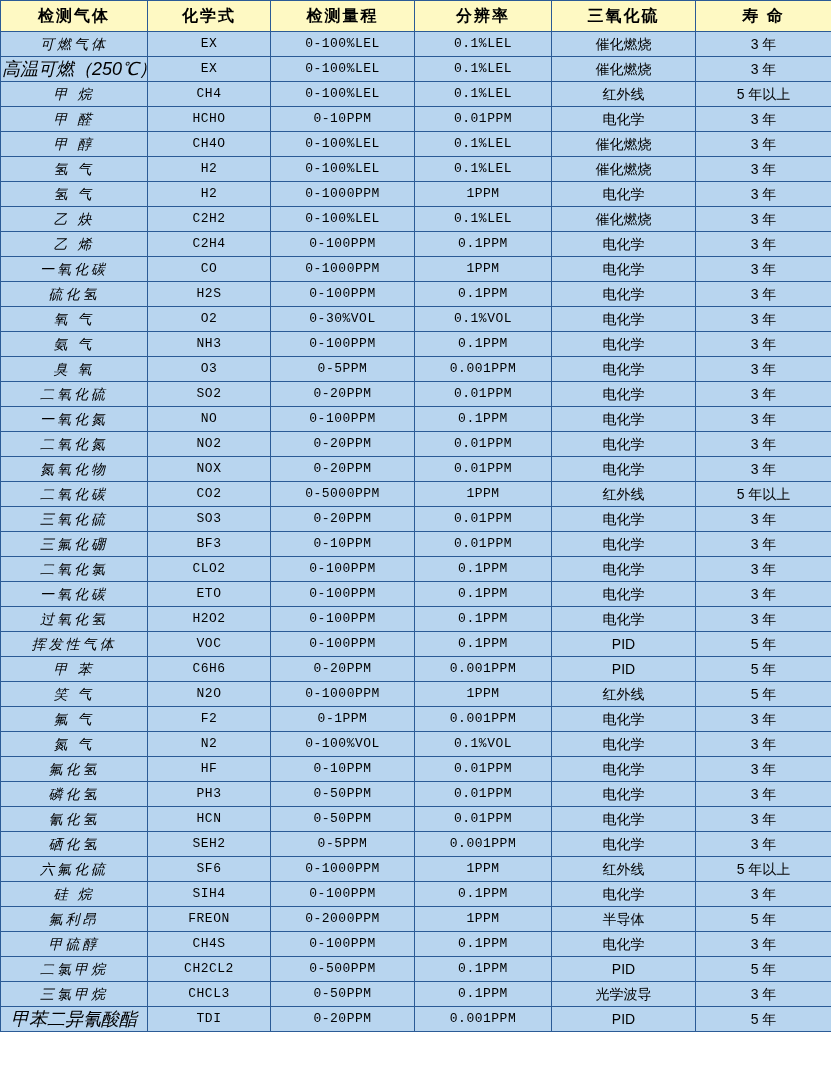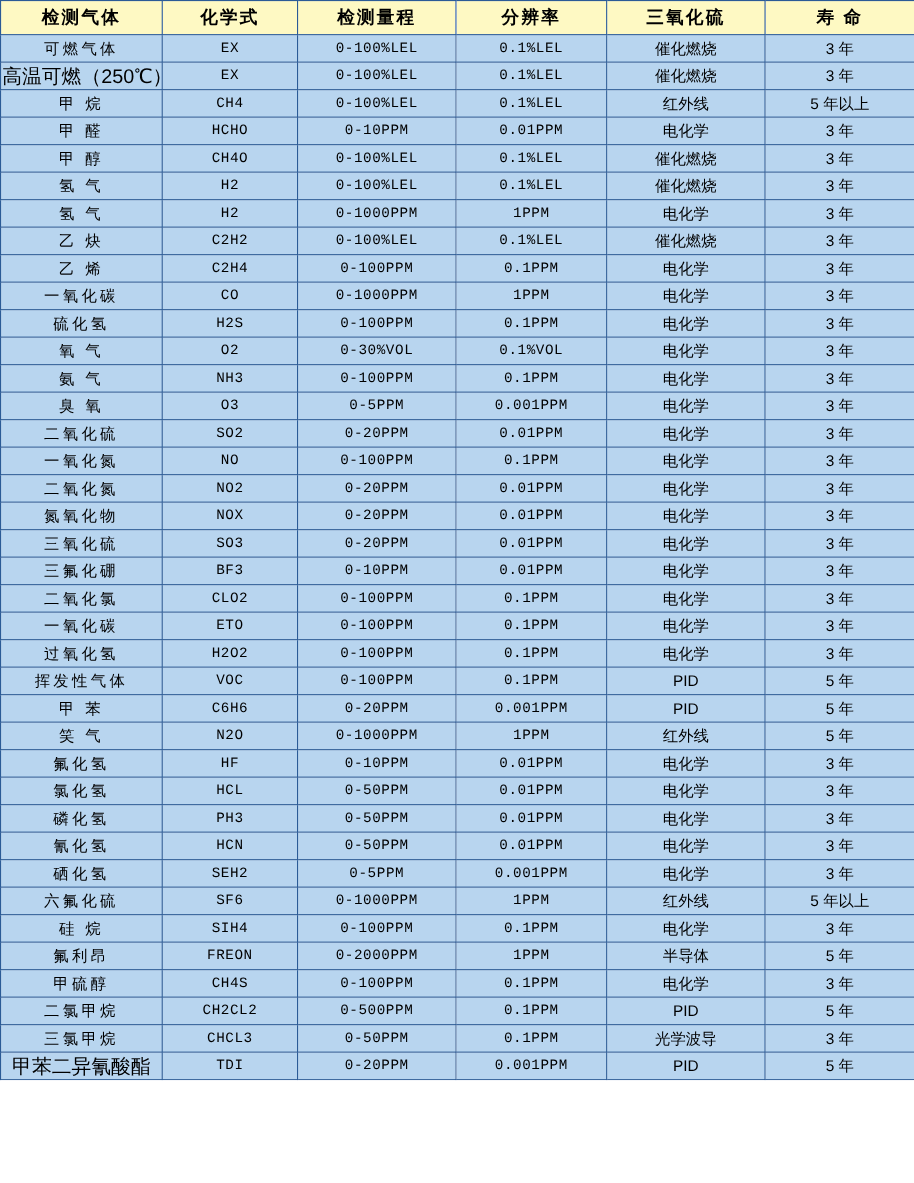--- a/index.html
+++ b/index.html
@@ -38,20 +38,21 @@
     letter-spacing: 2px;
   }
   #gas-table tbody td {
     background: #b8d5ef;
     height: 22px;
     font-size: 14px;
     line-height: 1.05;
   }
   #gas-table tbody td.name {
     letter-spacing: 3px;
+    font-style: italic;
   }
   #gas-table tbody td.name.long {
     letter-spacing: 0px;
     font-size: 18px;
   }
   #gas-table tbody td.mono {
     font-family: "Liberation Mono", monospace;
     font-size: 13px;
     letter-spacing: 0.5px;
   }
@@ -217,20 +218,28 @@
       </tr>
       <tr>
         <td class="name">氮氧化物</td>
         <td class="mono">NOX</td>
         <td class="mono">0-20PPM</td>
         <td class="mono">0.01PPM</td>
         <td>电化学</td>
         <td>3 年</td>
       </tr>
       <tr>
+        <td class="name">二氧化碳</td>
+        <td class="mono">CO2</td>
+        <td class="mono">0-5000PPM</td>
+        <td class="mono">1PPM</td>
+        <td>红外线</td>
+        <td>5 年以上</td>
+      </tr>
+      <tr>
         <td class="name">三氧化硫</td>
         <td class="mono">SO3</td>
         <td class="mono">0-20PPM</td>
         <td class="mono">0.01PPM</td>
         <td>电化学</td>
         <td>3 年</td>
       </tr>
       <tr>
         <td class="name">三氟化硼</td>
         <td class="mono">BF3</td>
@@ -281,31 +290,39 @@
       </tr>
       <tr>
         <td class="name">笑 气</td>
         <td class="mono">N2O</td>
         <td class="mono">0-1000PPM</td>
         <td class="mono">1PPM</td>
         <td>红外线</td>
         <td>5 年</td>
       </tr>
       <tr>
+        <td class="name">氟 气</td>
+        <td class="mono">F2</td>
+        <td class="mono">0-1PPM</td>
+        <td class="mono">0.001PPM</td>
+        <td>电化学</td>
+        <td>3 年</td>
+      </tr>
+      <tr>
+        <td class="name">氮 气</td>
+        <td class="mono">N2</td>
+        <td class="mono">0-100%VOL</td>
+        <td class="mono">0.1%VOL</td>
+        <td>电化学</td>
+        <td>3 年</td>
+      </tr>
+      <tr>
         <td class="name">氟化氢</td>
         <td class="mono">HF</td>
         <td class="mono">0-10PPM</td>
-        <td class="mono">0.01PPM</td>
-        <td>电化学</td>
-        <td>3 年</td>
-      </tr>
-      <tr>
-        <td class="name">氯化氢</td>
-        <td class="mono">HCL</td>
-        <td class="mono">0-50PPM</td>
         <td class="mono">0.01PPM</td>
         <td>电化学</td>
         <td>3 年</td>
       </tr>
       <tr>
         <td class="name">磷化氢</td>
         <td class="mono">PH3</td>
         <td class="mono">0-50PPM</td>
         <td class="mono">0.01PPM</td>
         <td>电化学</td>

